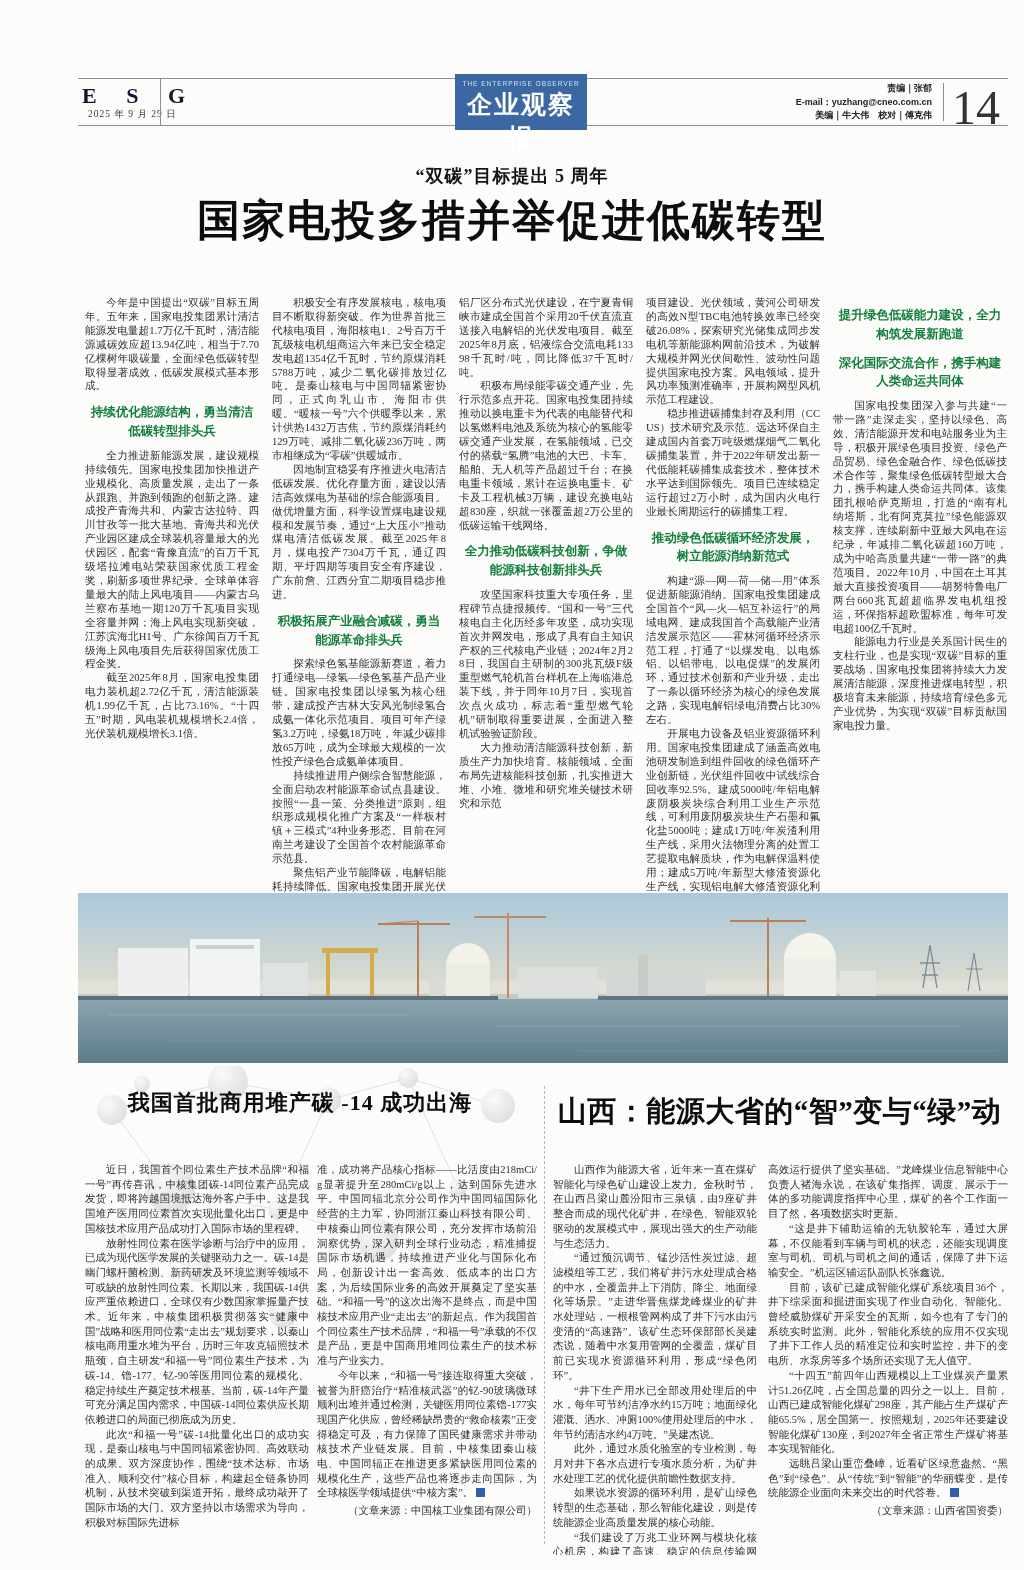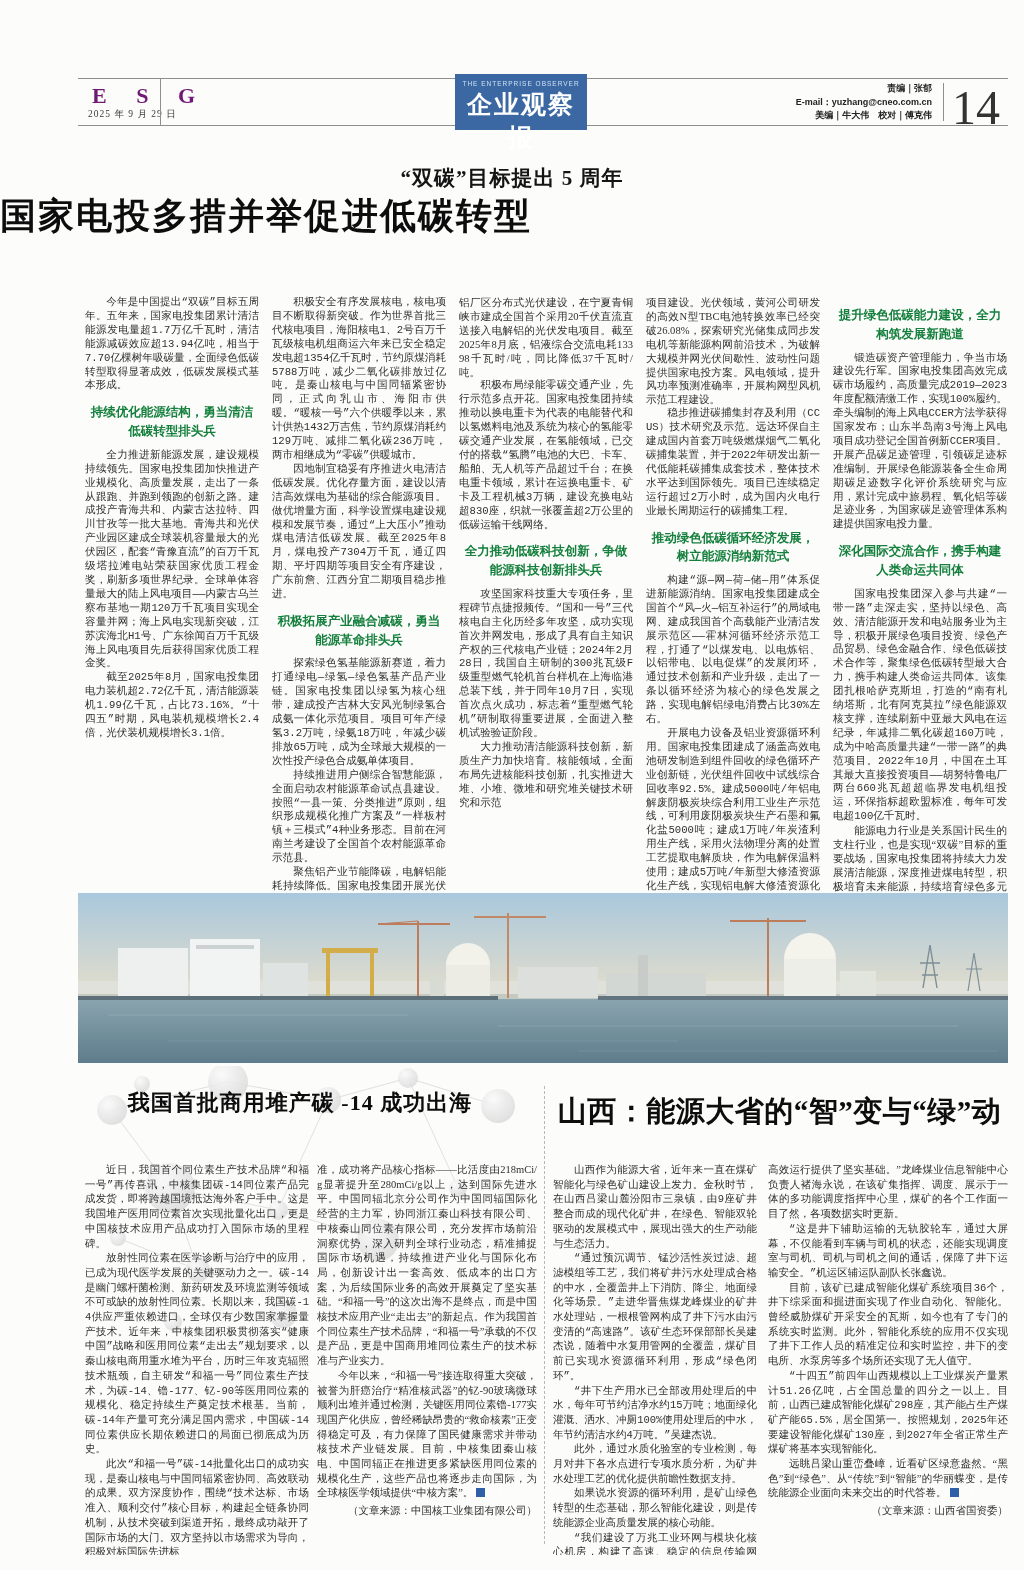--- a/index.html
+++ b/index.html
@@ -3,44 +3,44 @@
 <meta charset="utf-8">
 <title>企业观察报</title>
 <style>
   html,body{margin:0;padding:0;background:#e9e9e9;}
   .page{position:relative;width:1024px;height:1570px;margin:0 auto;background:#fcfcfb;
         font-family:"Liberation Serif","DejaVu Serif",serif;color:#2c2c2c;overflow:hidden;}
 
   
   .hdr{position:absolute;left:78px;top:78px;width:930px;height:46px;
        border-top:1px solid #8f8f8f;border-bottom:1px solid #8f8f8f;}
-  .hdr-esg{position:absolute;left:14px;top:4px;font-weight:bold;font-size:22px;letter-spacing:12px;color:#701a75;}
+  .hdr-esg{position:absolute;left:4px;top:4px;font-weight:bold;font-size:22px;letter-spacing:12px;color:#0f172a;}
   .hdr-date{position:absolute;left:10px;top:29px;font-size:9.5px;letter-spacing:1px;color:#3a3a3a;}
   .hdr-v1{position:absolute;left:82px;top:0;height:100%;border-left:1px solid #8f8f8f;}
   .masthead{position:absolute;left:377px;top:-5px;width:132px;height:56px;background:#3b68a2;text-align:center;}
   .masthead-en{margin-top:6px;font-size:6.5px;letter-spacing:1px;color:#cfe0f2;font-family:"Liberation Sans",sans-serif;}
   .masthead-cn{margin-top:1px;font-size:25px;font-weight:bold;color:#ffffff;letter-spacing:2px;
                font-family:"Liberation Sans",sans-serif;}
   .hdr-right{position:absolute;right:76px;top:3px;text-align:right;
              font-family:"Liberation Sans",sans-serif;font-size:9px;line-height:13.5px;color:#222;}
   .hdr-right .b{font-weight:bold;}
   .hdr-v2{position:absolute;right:64px;top:4px;height:38px;border-left:1px solid #8f8f8f;}
   .hdr-num{position:absolute;right:8px;top:1px;font-size:48px;color:#333;font-family:"Liberation Serif",serif;}
 
   
   .kicker{position:absolute;left:0;top:164px;width:1024px;text-align:center;
-          font-size:21px;font-weight:bold;color:#141414;letter-spacing:1px;}
-  .headline{position:absolute;left:0;top:192px;width:1024px;text-align:left;
-            font-size:36px;font-weight:900;color:#0d0d0d;letter-spacing:2px;}
+          font-size:18px;font-weight:bold;color:#141414;letter-spacing:1px;}
+  .headline{position:absolute;left:0;top:192px;width:1024px;text-align:center;
+            font-size:43px;font-weight:900;color:#0d0d0d;letter-spacing:2px;}
 
   .mcol{position:absolute;top:296px;width:174px;height:600px;overflow:hidden;
         font-size:10.6px;line-height:13.9px;text-align:justify;color:#2f2f2f;word-break:break-all;}
   .mcol.c1{left:85px;} .mcol.c2{left:272px;} .mcol.c3{left:459px;} .mcol.c4{left:646px;} .mcol.c5{left:833px;}
 
-  .blk-p{text-indent:2em;margin:0;font-family:Liberation Mono, monospace;}
+  .blk-p{text-indent:2em;margin:0;}
   .blk-pc{text-indent:0;margin:0;}
   .blk-pe{text-indent:2em;margin:0;}
   .blk-h{margin:10px 0 8px;font-family:"Liberation Sans",sans-serif;font-weight:bold;
          font-size:12.5px;line-height:1.5;text-align:center;text-indent:0;color:#15803d;}
   .blk-src{margin-top:3px;text-align:right;text-indent:0;color:#2f2f2f;}
   .endmark{display:inline-block;width:9px;height:9px;background:#2f5fa8;color:#fff;
            font-size:7px;line-height:9px;text-align:center;margin-left:3px;vertical-align:1px;
            font-family:"Liberation Sans",sans-serif;}
 
   
@@ -106,21 +106,20 @@
     </div>
   <div class="mcol c4">
       <div class="blk-pc">项目建设。光伏领域，黄河公司研发的高效N型TBC电池转换效率已经突破26.08%，探索研究光储集成同步发电机等新能源构网前沿技术，为破解大规模并网光伏间歇性、波动性问题提供国家电投方案。风电领域，提升风功率预测准确率，开展构网型风机示范工程建设。</div>
       <div class="blk-p">稳步推进碳捕集封存及利用（CCUS）技术研究及示范。远达环保自主建成国内首套万吨级燃煤烟气二氧化碳捕集装置，并于2022年研发出新一代低能耗碳捕集成套技术，整体技术水平达到国际领先。项目已连续稳定运行超过2万小时，成为国内火电行业最长周期运行的碳捕集工程。</div>
       <div class="blk-h">推动绿色低碳循环经济发展，树立能源消纳新范式</div>
       <div class="blk-p">构建“源—网—荷—储—用”体系促进新能源消纳。国家电投集团建成全国首个“风—火—铝互补运行”的局域电网、建成我国首个高载能产业清洁发展示范区——霍林河循环经济示范工程，打通了“以煤发电、以电炼铝、以铝带电、以电促煤”的发展闭环，通过技术创新和产业升级，走出了一条以循环经济为核心的绿色发展之路，实现电解铝绿电消费占比30%左右。</div>
       <div class="blk-p">开展电力设备及铝业资源循环利用。国家电投集团建成了涵盖高效电池研发制造到组件回收的绿色循环产业创新链，光伏组件回收中试线综合回收率92.5%。建成5000吨/年铝电解废阴极炭块综合利用工业生产示范线，可利用废阴极炭块生产石墨和氟化盐5000吨；建成1万吨/年炭渣利用生产线，采用火法物理分离的处置工艺提取电解质块，作为电解保温料使用；建成5万吨/年新型大修渣资源化生产线，实现铝电解大修渣资源化利用技术研发与工业应用。</div>
     </div>
   <div class="mcol c5">
       <div class="blk-h">提升绿色低碳能力建设，全力构筑发展新跑道</div>
-      <div class="blk-p">锻造碳资产管理能力，争当市场建设先行军。国家电投集团高效完成碳市场履约，高质量完成2019—2023年度配额清缴工作，实现100%履约。牵头编制的海上风电CCER方法学获得国家发布；山东半岛南3号海上风电项目成功登记全国首例新CCER项目。开展产品碳足迹管理，引领碳足迹标准编制。开展绿色能源装备全生命周期碳足迹数字化评价系统研究与应用，累计完成中旅易程、氧化铝等碳足迹业务，为国家碳足迹管理体系构建提供国家电投力量。</div>
       <div class="blk-h">深化国际交流合作，携手构建人类命运共同体</div>
       <div class="blk-p">国家电投集团深入参与共建“一带一路”走深走实，坚持以绿色、高效、清洁能源开发和电站服务业为主导，积极开展绿色项目投资、绿色产品贸易、绿色金融合作、绿色低碳技术合作等，聚集绿色低碳转型最大合力，携手构建人类命运共同体。该集团扎根哈萨克斯坦，打造的“南有札纳塔斯，北有阿克莫拉”绿色能源双核支撑，连续刷新中亚最大风电在运纪录，年减排二氧化碳超160万吨，成为中哈高质量共建“一带一路”的典范项目。2022年10月，中国在土耳其最大直接投资项目——胡努特鲁电厂两台660兆瓦超超临界发电机组投运，环保指标超欧盟标准，每年可发电超100亿千瓦时。</div>
       <div class="blk-pe">能源电力行业是关系国计民生的支柱行业，也是实现“双碳”目标的重要战场，国家电投集团将持续大力发展清洁能源，深度推进煤电转型，积极培育未来能源，持续培育绿色多元产业优势，为实现“双碳”目标贡献国家电投力量。</div>
     </div>
 
   <div class="photo">
     <svg width="930" height="170" viewBox="0 0 930 170" xmlns="http://www.w3.org/2000/svg">
       <defs>
         <linearGradient id="sky" x1="0" y1="0" x2="0" y2="1">
           <stop offset="0" stop-color="#a9c8dc"></stop>

